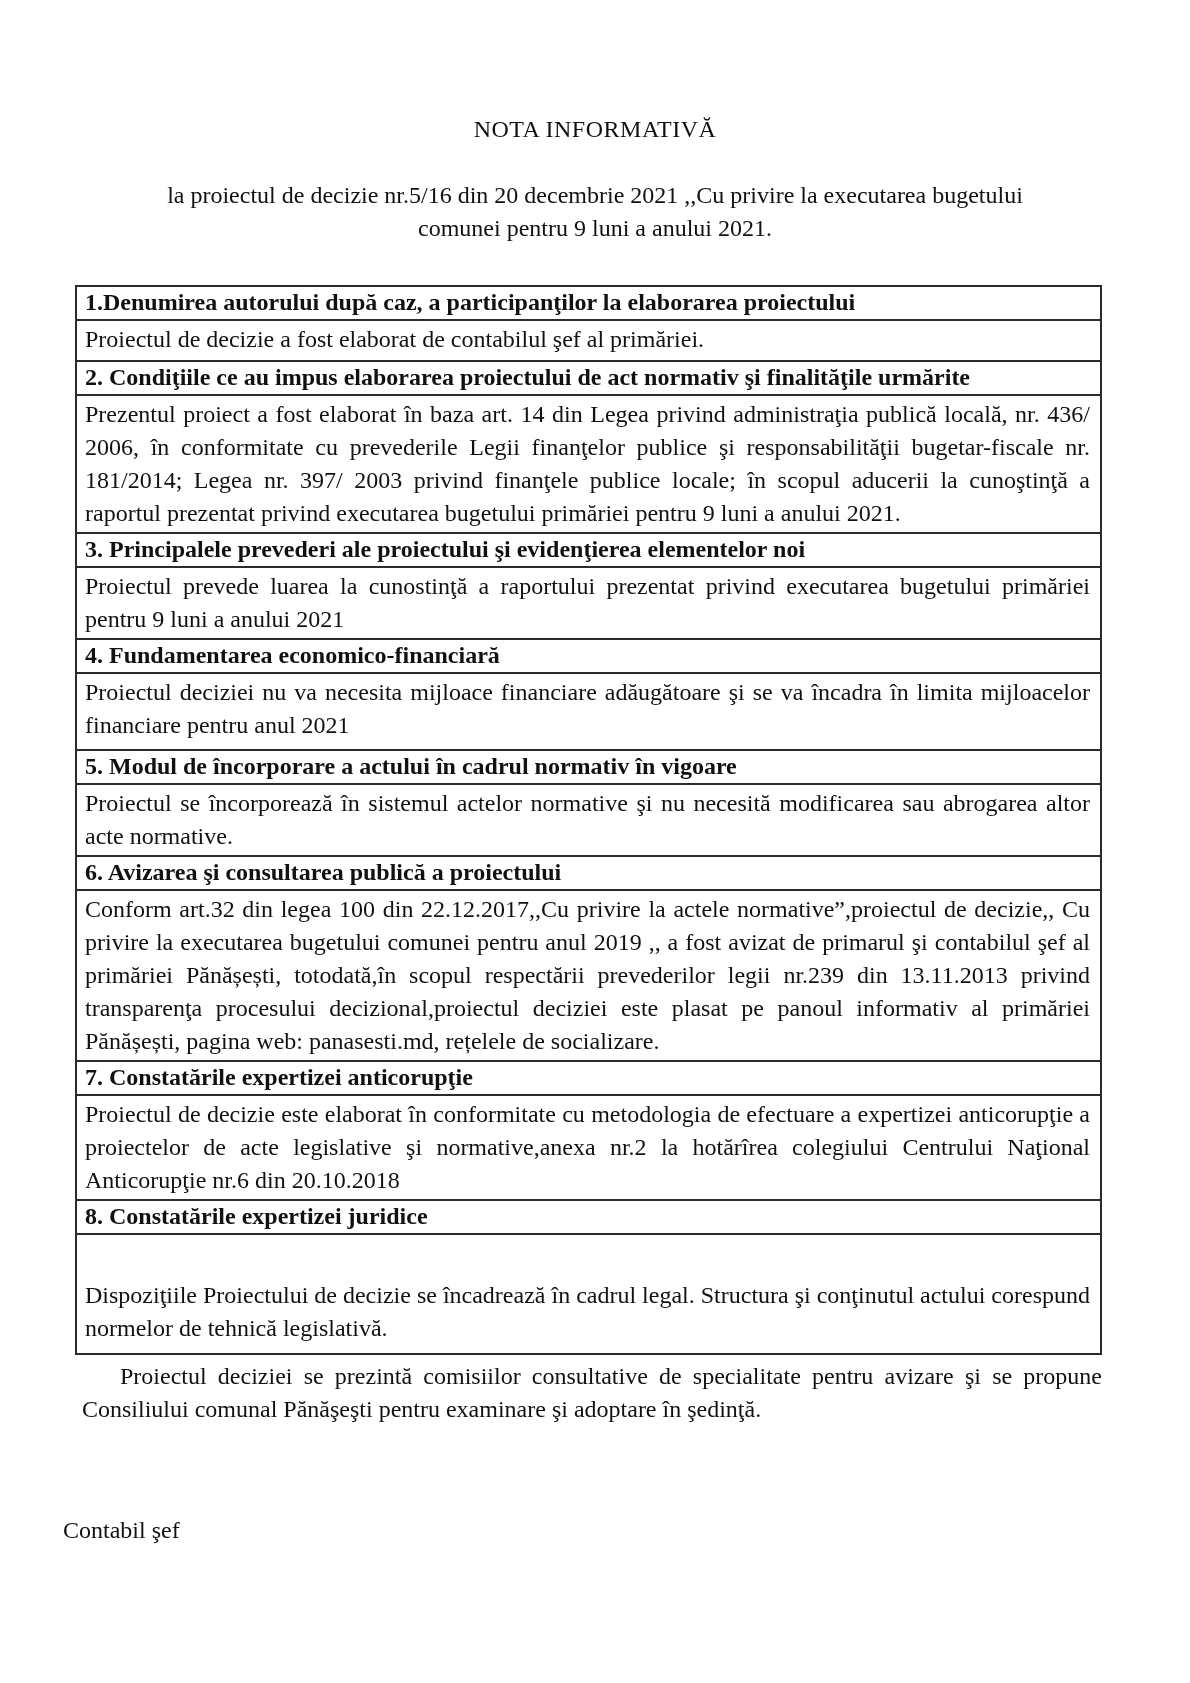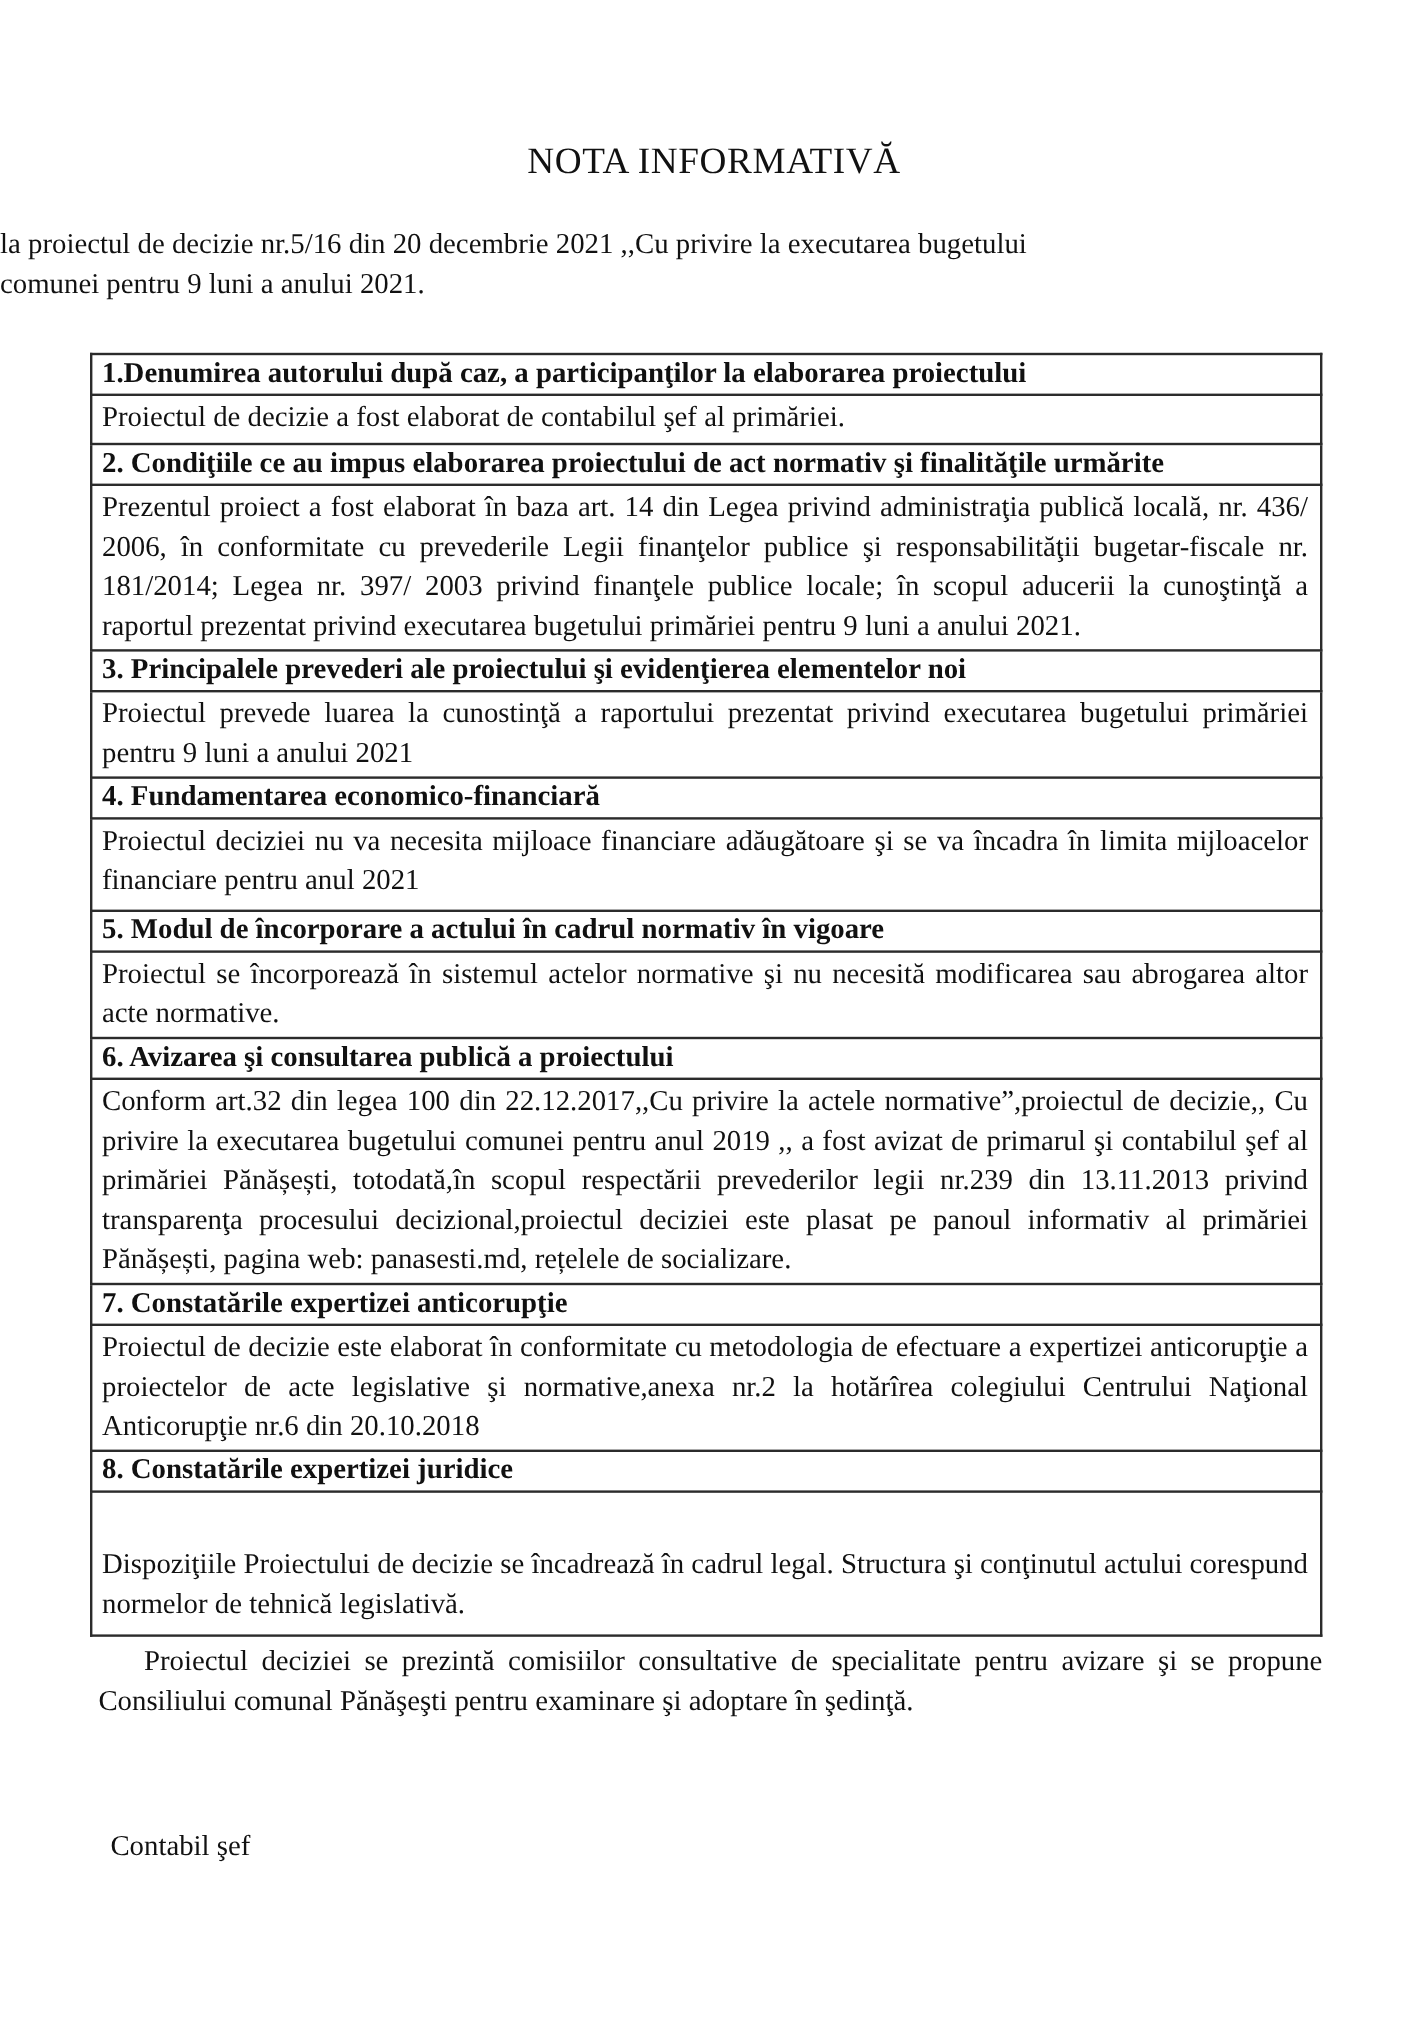--- a/index.html
+++ b/index.html
@@ -11,26 +11,26 @@
     background: #ffffff;
     color: #111111;
     font-family: "Liberation Serif", "DejaVu Serif", serif;
     font-size: 24px;
     position: relative;
     padding-top: 116px;
     overflow: hidden;
   }
   .doc-title {
     text-align: center;
-    font-size: 31px;
+    font-size: 24px;
     letter-spacing: 0.5px;
   }
   .doc-subtitle {
     margin-top: 36px;
-    text-align: left;
+    text-align: center;
     line-height: 33px;
   }
   table.info-table {
     border-collapse: collapse;
     width: 1027px;
     margin: 40px 0 0 75px;
     table-layout: fixed;
   }
   table.info-table td {
     border: 2px solid #2b2b2b;
@@ -49,21 +49,21 @@
   td.cell-body.extra-bottom { padding-bottom: 4px; }
   td.cell-body.small-extra-bottom { padding-bottom: 7px; }
   td.cell-body.blank-first { padding-top: 44px; padding-bottom: 8px; }
   .closing-paragraph {
     margin: 5px 88px 0 82px;
     line-height: 33px;
     text-indent: 38px;
     text-align: justify;
   }
   .signature {
-    margin: 88px 0 0 92px;
+    margin: 88px 0 0 63px;
     line-height: 33px;
   }
 </style>
 </head>
 <body>
 
 <div class="page">
 
   <div class="doc-title">NOTA INFORMATIVĂ</div>
 

